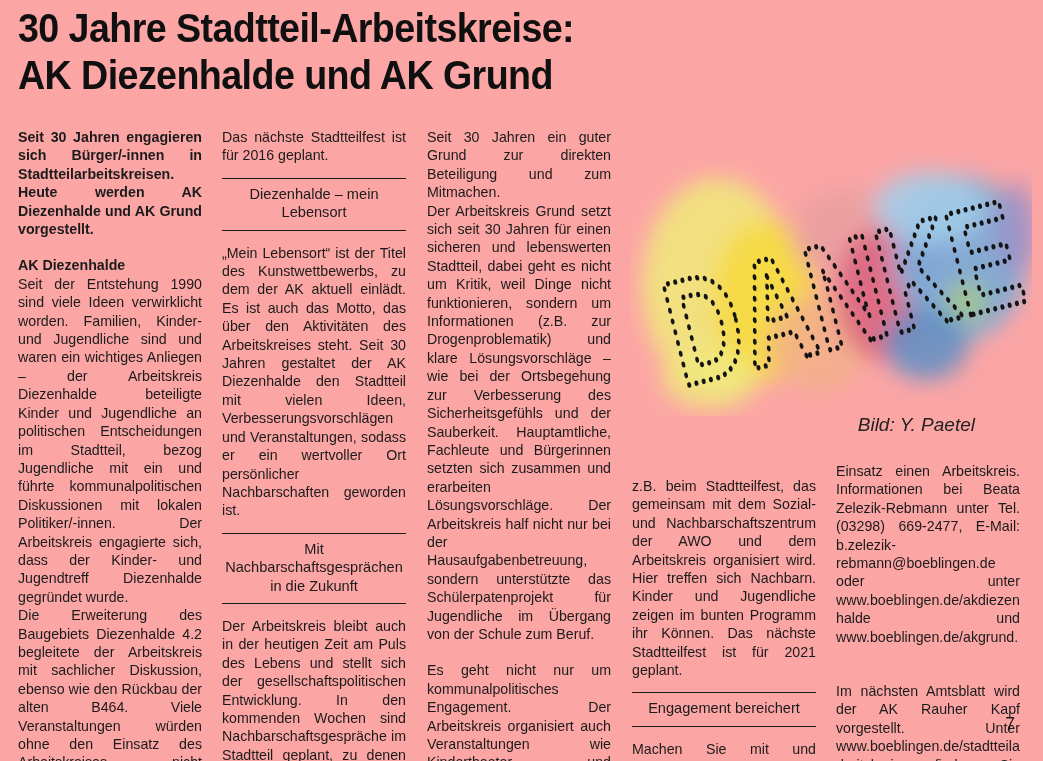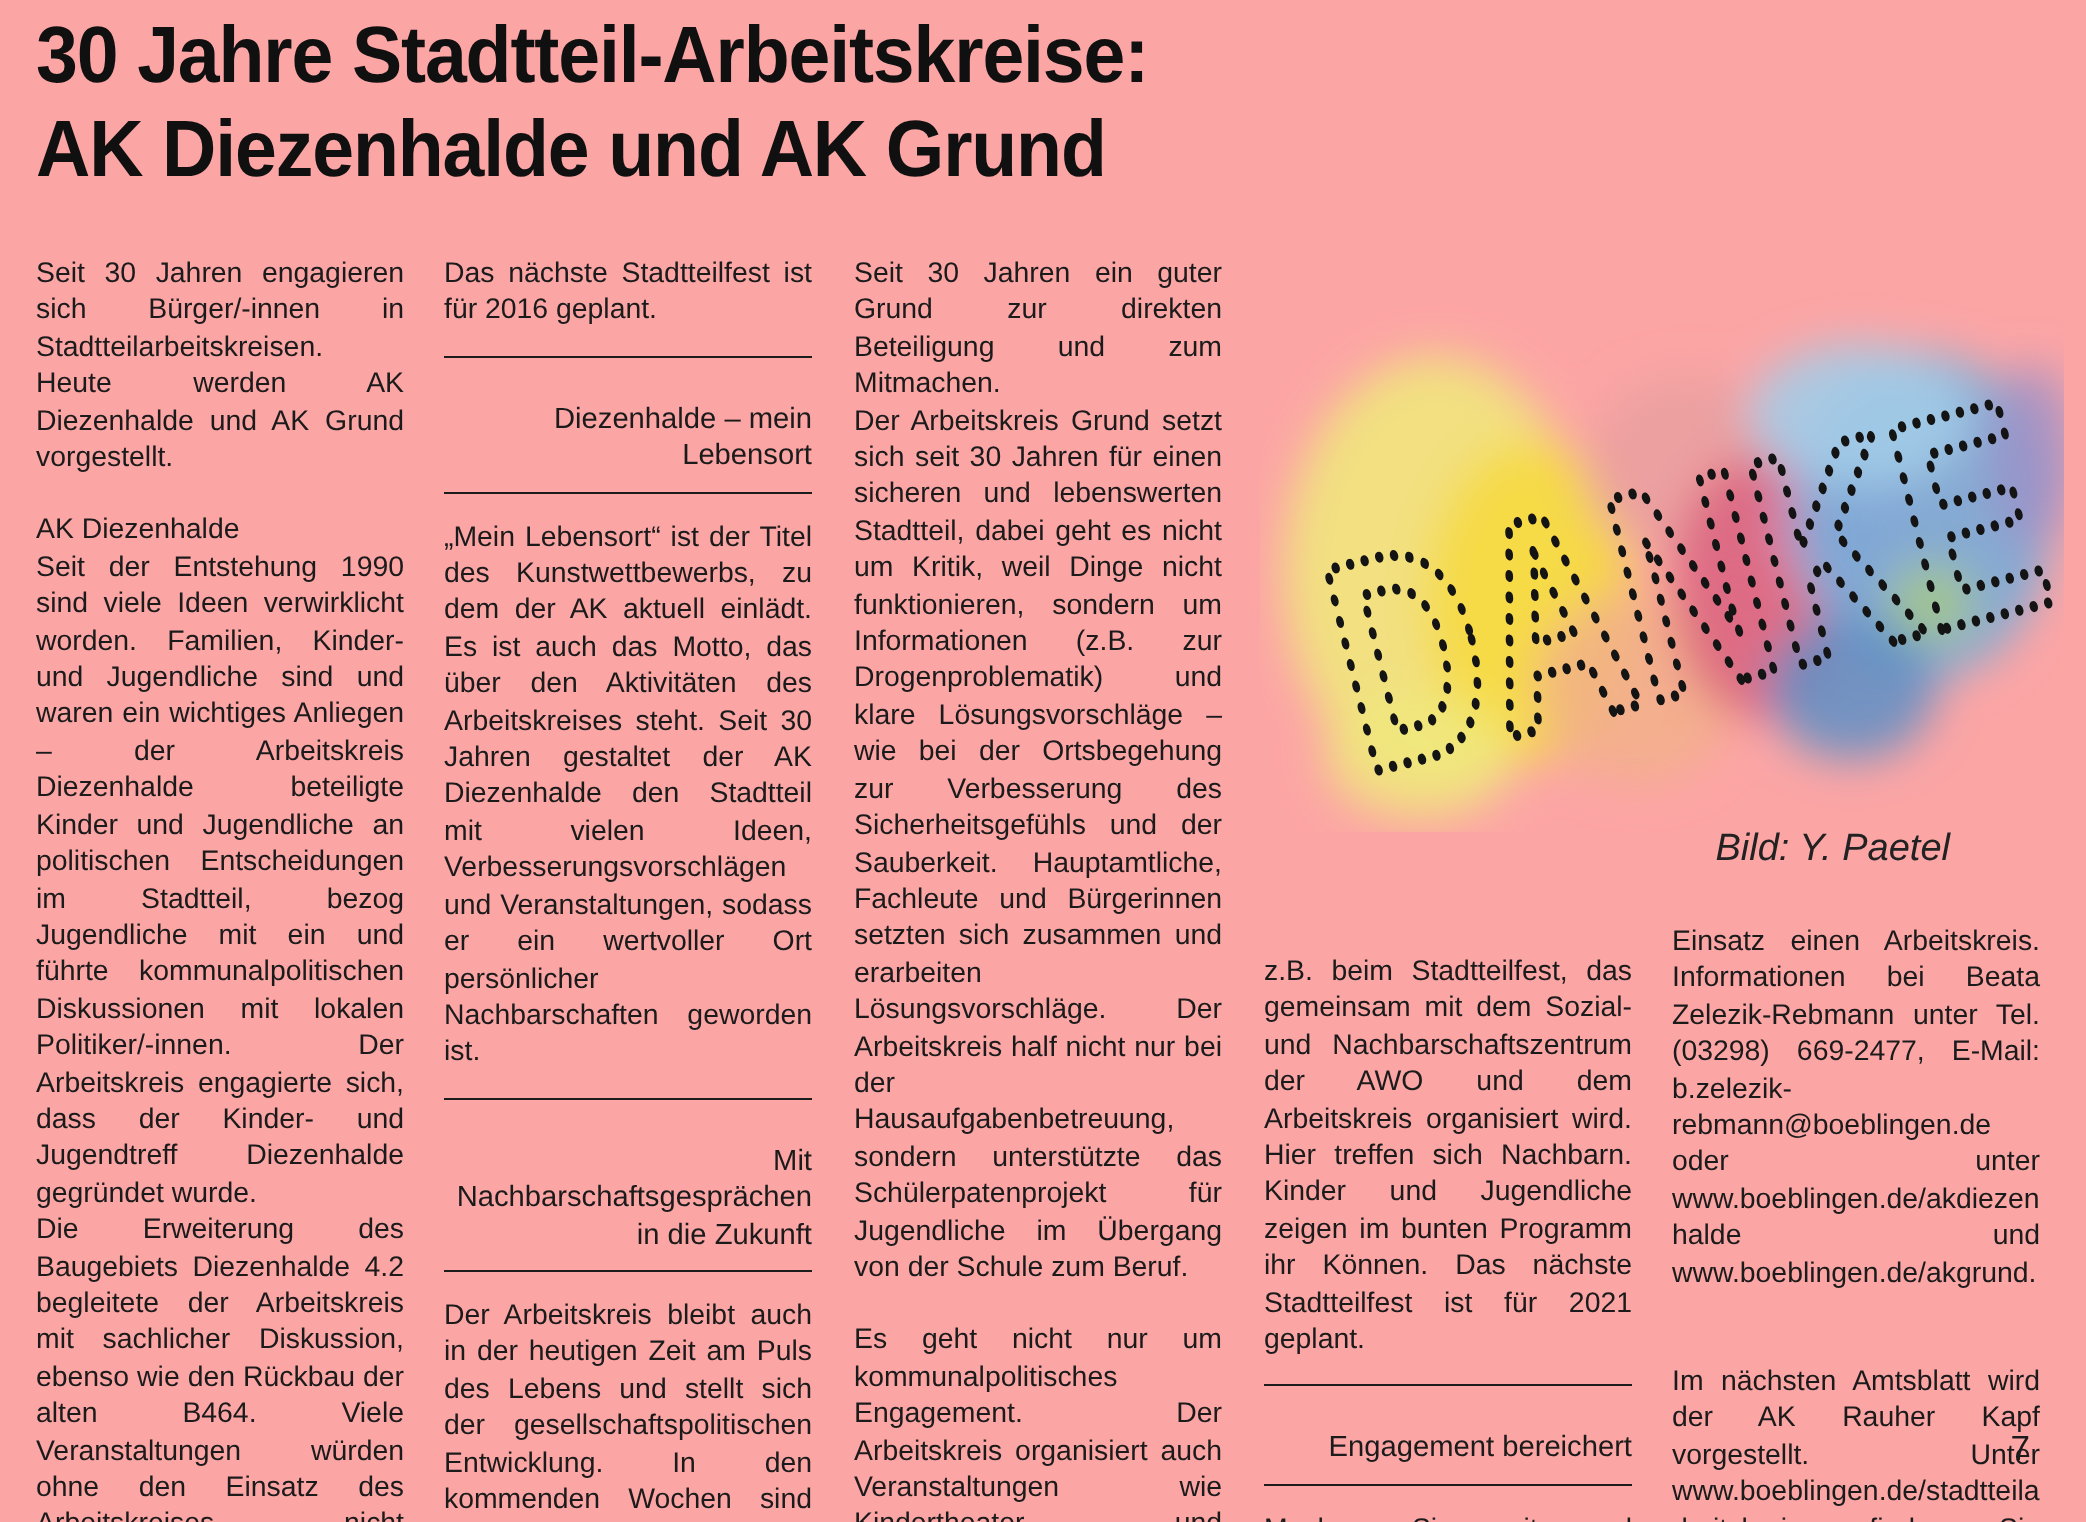--- a/index.html
+++ b/index.html
@@ -11,26 +11,26 @@
     position:absolute; left:18px; top:5px; width:860px;
     font-size:40px; font-weight:bold; line-height:47px; letter-spacing:-0.6px;
     color:#101010; transform:scaleX(0.94); transform-origin:left top; white-space:nowrap;
   }
   .col {
     position:absolute; width:184px;
     font-size:14.2px; line-height:18.4px; text-align:justify;
     hyphens:auto; -webkit-hyphens:auto;
   }
   .col p { margin:0; }
-  .bold { font-weight:normal; }
+  .bold { font-weight:bold; }
   .gap-1 { margin-top:18px !important; }
   .gap-2 { margin-top:36px !important; }
   .subhead {
     border-top:1.5px solid #1c1c1c; border-bottom:1.5px solid #1c1c1c;
-    padding:22px 0 8px; margin:13px 0; text-align:right; font-size:14.6px;
+    padding:6px 0 8px; margin:13px 0; text-align:center; font-size:14.6px;
   }
   .breakable { overflow-wrap:anywhere; }
   .col-1 { left:18px;  top:128px; }
   .col-2 { left:222px; top:128px; }
   .col-3 { left:427px; top:128px; }
   .col-4 { left:632px; top:477px; }
   .col-5 { left:836px; top:462px; }
   .artwork { position:absolute; left:630px; top:116px; width:402px; height:300px; }
   .caption {
     position:absolute; left:630px; top:414px; width:345px;

